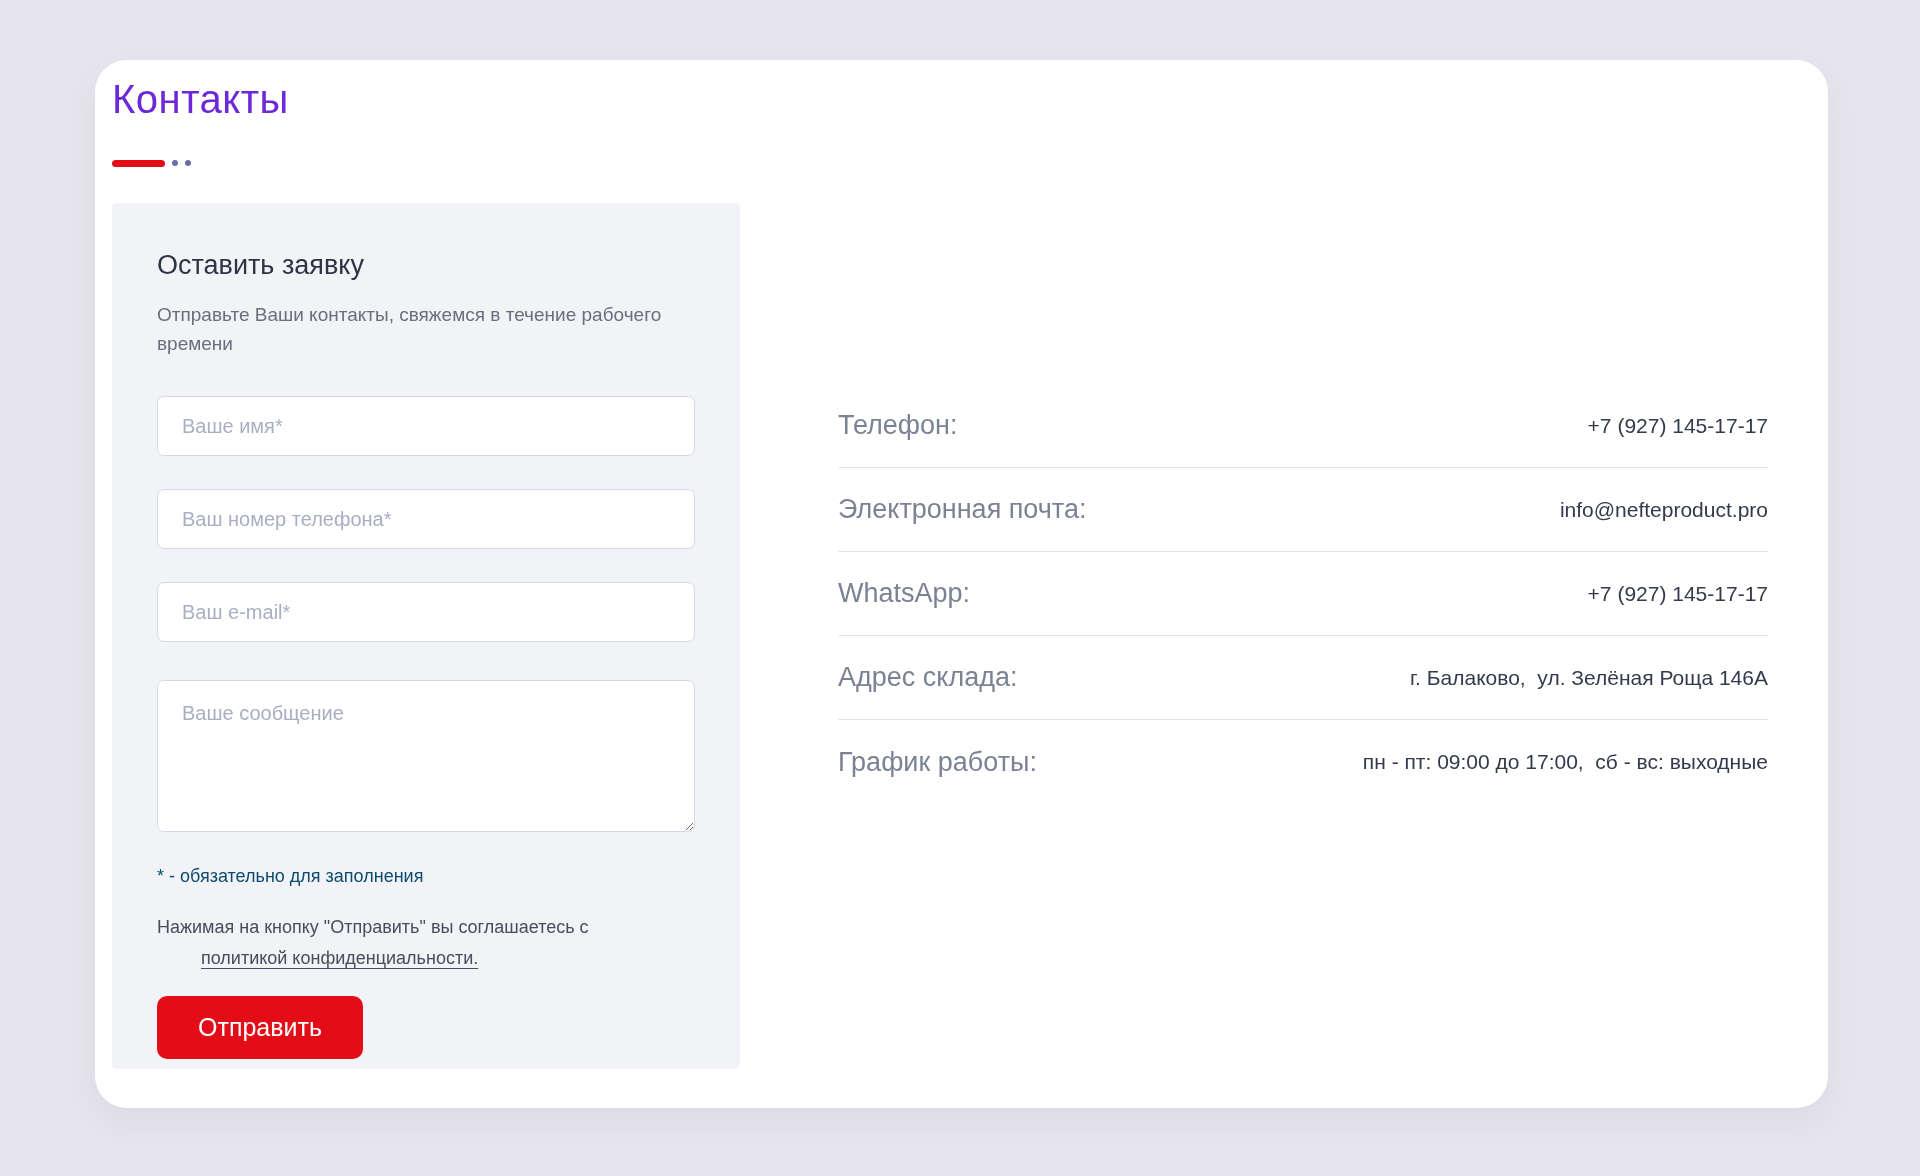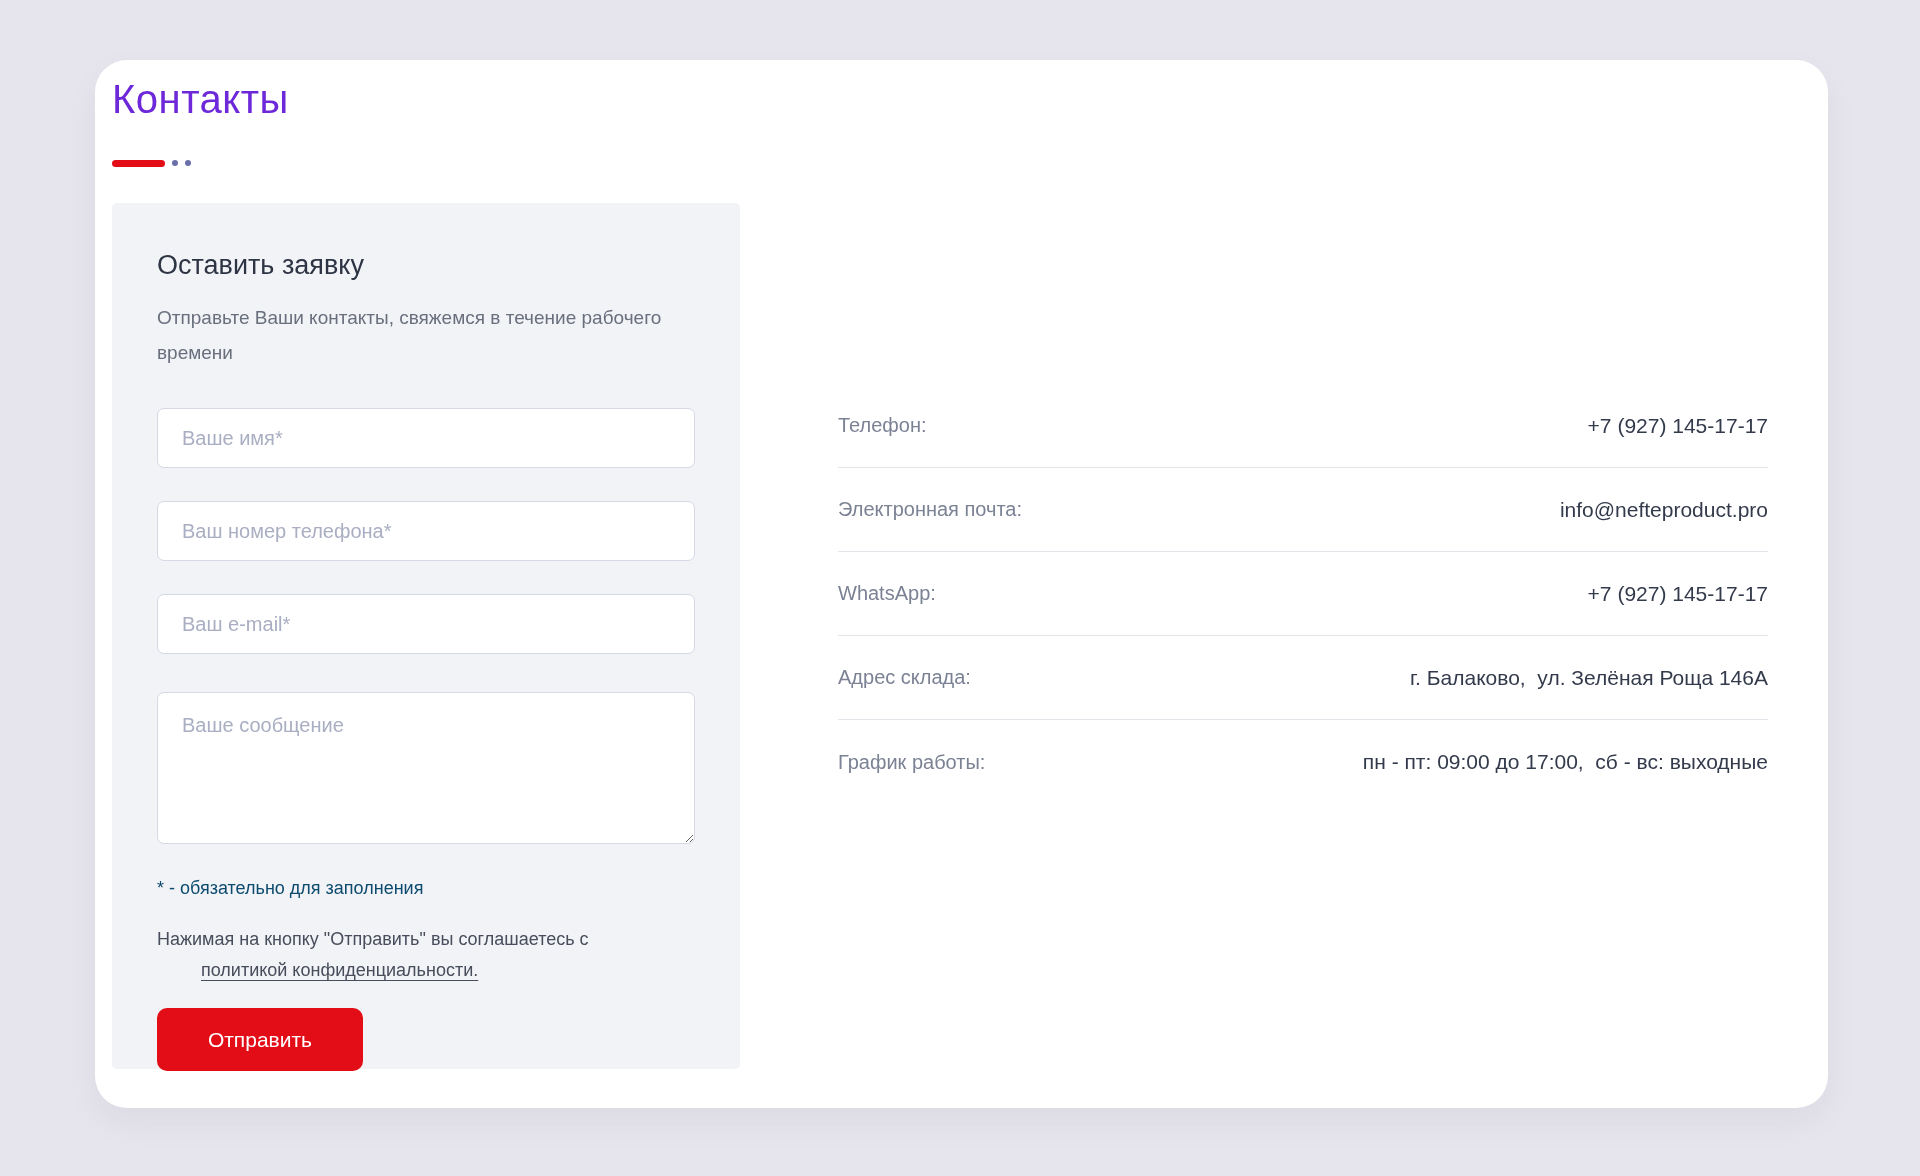--- a/index.html
+++ b/index.html
@@ -54,21 +54,21 @@
   }
   .form-heading {
     font-size: 27px;
     font-weight: 500;
     color: #2d3443;
   }
   .form-description {
     margin-top: 19px;
     max-width: 520px;
     font-size: 19px;
-    line-height: 35px;
+    line-height: 29px;
     color: #696f7d;
   }
   .field {
     display: block;
     width: 538px;
     height: 60px;
     margin-top: 33px;
     background: #ffffff;
     border: 1px solid #d6d8e6;
     border-radius: 7px;
@@ -106,40 +106,40 @@
   }
   .submit-btn {
     display: block;
     margin-top: 22px;
     width: 206px; height: 63px;
     background: #e30d17;
     color: #ffffff;
     border: none;
     border-radius: 10px;
     font-family: "Liberation Sans", sans-serif;
-    font-size: 21px;
+    font-size: 25px;
     font-weight: 500;
     cursor: pointer;
   }
   
   .contacts-panel {
     position: absolute;
     left: 743px; top: 324px;
     width: 930px;
   }
   .contact-row {
     height: 84px;
     display: flex;
     align-items: center;
     justify-content: space-between;
     border-bottom: 1px solid #e3e4ea;
   }
   .contact-row:last-child { border-bottom: none; }
   .contact-label {
-    font-size: 20px;
+    font-size: 27px;
     color: #7b8294;
     white-space: pre-wrap;
   }
   .contact-value {
     font-size: 21px;
     font-weight: 500;
     color: #333a4b;
     white-space: pre-wrap;
     text-align: right;
   }

